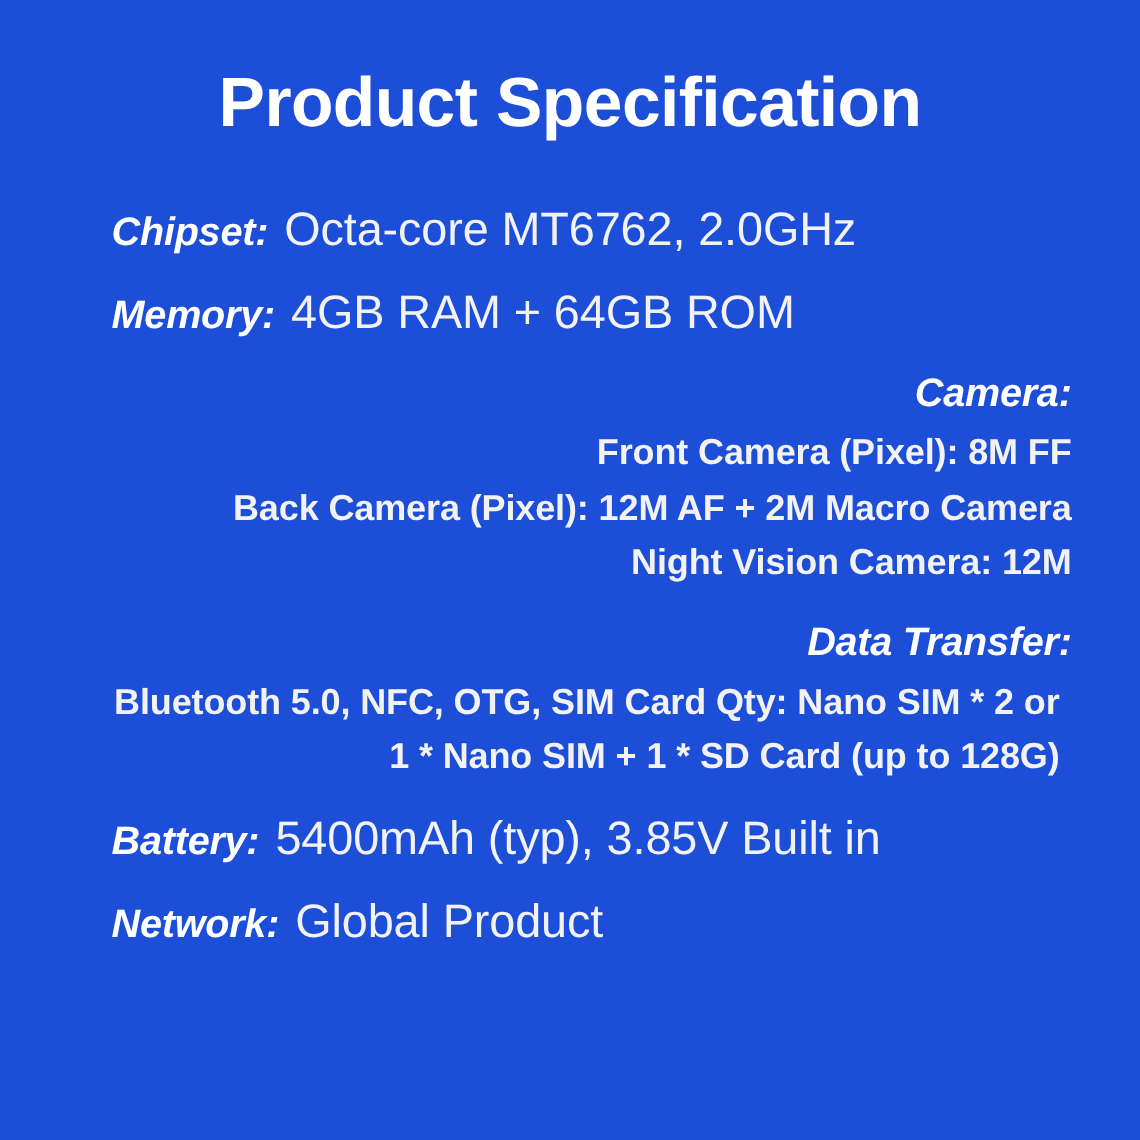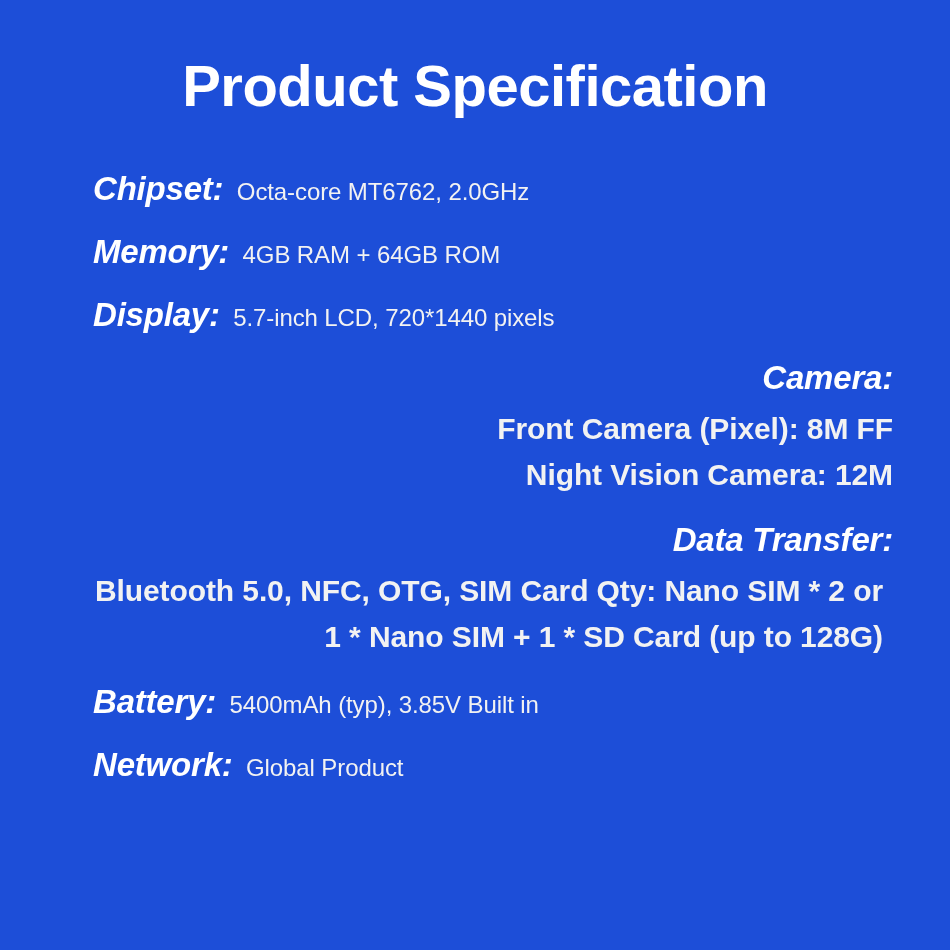--- a/index.html
+++ b/index.html
@@ -54,21 +54,21 @@
   .spec-label {
     font-size: 33px;
     font-weight: bold;
     color: #ffffff;
     letter-spacing: -0.2px;
     white-space: nowrap;
     font-style: italic;
   }
 
   .spec-value {
-    font-size: 24px;
+    font-size: 39px;
     font-weight: 300;
     color: #f2f2f2;
     letter-spacing: -0.1px;
   }
 
   .spec-row.inline .spec-label,
   .spec-row.inline .spec-value {
     display: inline;
   }
 
@@ -108,28 +108,25 @@
     <div class="spec-row inline">
       <span class="spec-label">Chipset:&nbsp;</span>
       <span class="spec-value">Octa-core MT6762, 2.0GHz</span>
     </div>
 
     <div class="spec-row inline">
       <span class="spec-label">Memory:&nbsp;</span>
       <span class="spec-value">4GB RAM + 64GB ROM</span>
     </div>
 
-    <div class="spec-row inline">
-      <span class="spec-label">Display:&nbsp;</span>
-      <span class="spec-value">5.7-inch LCD, 720*1440 pixels</span>
-    </div>
 
     <div class="spec-row block">
       <span class="spec-label">Camera:</span>
       <span class="spec-detail">Front Camera (Pixel): 8M FF</span>
+      <span class="spec-detail">Back Camera (Pixel): 12M AF + 2M Macro Camera</span>
       <span class="spec-detail">Night Vision Camera: 12M</span>
     </div>
 
     <div class="spec-row block">
       <span class="spec-label">Data Transfer:</span>
       <span class="spec-detail wrap">Bluetooth 5.0, NFC, OTG, SIM Card Qty: Nano SIM * 2 or 1 * Nano SIM + 1 * SD Card (up to 128G)</span>
     </div>
 
     <div class="spec-row inline">
       <span class="spec-label">Battery:&nbsp;</span>

